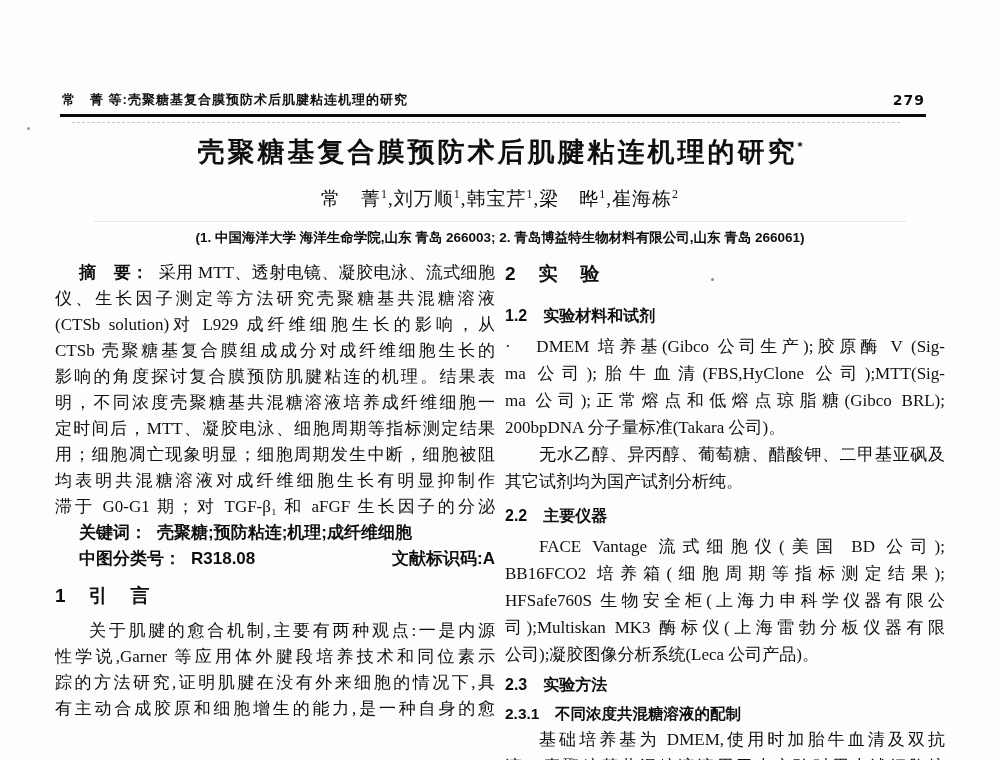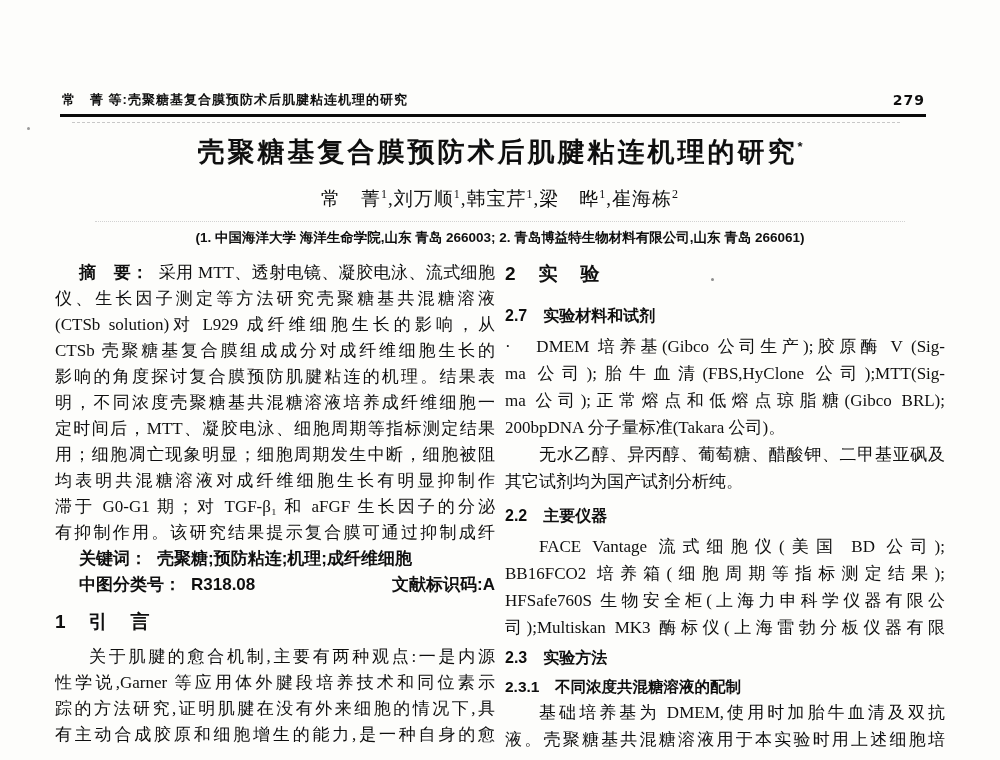--- a/index.html
+++ b/index.html
@@ -68,46 +68,46 @@
     <div class="line just"><span class="hb lbl">摘　要：</span><span>采用 MTT、透射电镜、凝胶电泳、流式细胞</span></div>
     <div class="line just">仪、生长因子测定等方法研究壳聚糖基共混糖溶液</div>
     <div class="line just">(CTSb solution)对 L929 成纤维细胞生长的影响，从</div>
     <div class="line just">CTSb 壳聚糖基复合膜组成成分对成纤维细胞生长的</div>
     <div class="line just">影响的角度探讨复合膜预防肌腱粘连的机理。结果表</div>
     <div class="line just">明，不同浓度壳聚糖基共混糖溶液培养成纤维细胞一</div>
     <div class="line just">定时间后，MTT、凝胶电泳、细胞周期等指标测定结果</div>
     <div class="line just">用；细胞凋亡现象明显；细胞周期发生中断，细胞被阻</div>
     <div class="line just">均表明共混糖溶液对成纤维细胞生长有明显抑制作</div>
     <div class="line just">滞于 G0-G1 期；对 TGF-β₁ 和 aFGF 生长因子的分泌</div>
-    <div class="line just">有抑制作用。该研究结果提示复合膜可通过抑制成纤</div>
     <div class="line hb"><span class="lbl">关键词：</span><span>壳聚糖;预防粘连;机理;成纤维细胞</span></div>
     <div class="line hb clc">
         <span><span class="lbl">中图分类号：</span><span>R318.08</span></span>
         <span><span>文献标识码:</span><span>A</span></span>
       </div>
     <h2 class="sec">1　引　言</h2>
     <div class="line just ind">关于肌腱的愈合机制,主要有两种观点:一是内源</div>
     <div class="line just">性学说,Garner 等应用体外腱段培养技术和同位素示</div>
     <div class="line just">踪的方法研究,证明肌腱在没有外来细胞的情况下,具</div>
     <div class="line just">有主动合成胶原和细胞增生的能力,是一种自身的愈</div>
   </div>
 
   <div class="col col-right">
     <h2 class="sec">2　实　验</h2>
-    <h3 class="sub">2.7　实验材料和试剂</h3>
+    <h3 class="sub">1.2　实验材料和试剂</h3>
     <div class="line just">·　DMEM 培养基(Gibco 公司生产);胶原酶 V (Sig-</div>
     <div class="line just">ma 公司);胎牛血清(FBS,HyClone 公司);MTT(Sig-</div>
     <div class="line just">ma 公司);正常熔点和低熔点琼脂糖(Gibco BRL);</div>
     <div class="line">200bpDNA 分子量标准(Takara 公司)。</div>
     <div class="line just ind">无水乙醇、异丙醇、葡萄糖、醋酸钾、二甲基亚砜及</div>
     <div class="line">其它试剂均为国产试剂分析纯。</div>
     <h3 class="sub s22">2.2　主要仪器</h3>
     <div class="line just ind">FACE Vantage 流式细胞仪(美国 BD 公司);</div>
     <div class="line just">BB16FCO2 培养箱(细胞周期等指标测定结果);</div>
     <div class="line just">HFSafe760S 生物安全柜(上海力申科学仪器有限公</div>
     <div class="line just">司);Multiskan MK3 酶标仪(上海雷勃分板仪器有限</div>
+    <div class="line">公司);凝胶图像分析系统(Leca 公司产品)。</div>
     <h3 class="sub s23">2.3　实验方法</h3>
     <h4 class="subsub">2.3.1　不同浓度共混糖溶液的配制</h4>
     <div class="line just ind">基础培养基为 DMEM,使用时加胎牛血清及双抗</div>
     <div class="line just">液。壳聚糖基共混糖溶液用于本实验时用上述细胞培</div>
   </div>
 
 </div>
 
 </body></html>

